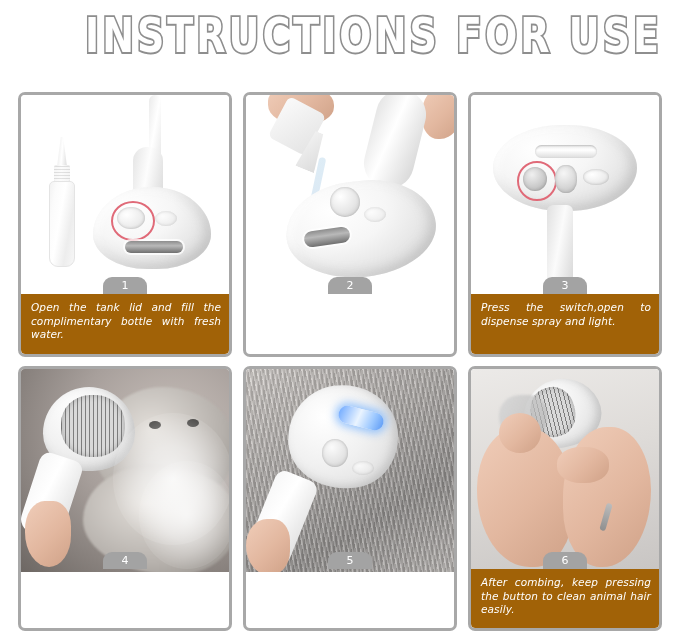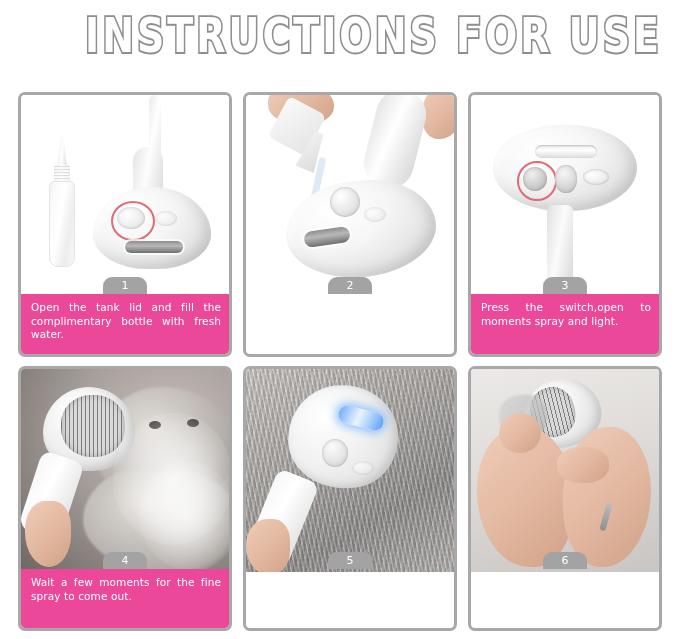--- a/index.html
+++ b/index.html
@@ -57,22 +57,23 @@
     height:202px;
     overflow:hidden;
     background:#ffffff;
   }
   .panel.row2 .photo{height:203px;}
 
   
   .caption-bar{
     position:absolute;left:0;right:0;bottom:0;
     height:60px;
-    background:#ec4899;
+    background:#a16207;
     border-radius:0 0 4px 4px;
+    font-style:italic;
   }
   .panel.row2 .caption-bar{height:59px;}
   .caption-text{
     position:absolute;left:10px;right:8px;top:7px;
     color:#ffffff;
     font-size:10.5px;
     line-height:13.5px;
     text-align:justify;
     font-family:"DejaVu Sans", sans-serif;
     letter-spacing:0.1px;
@@ -280,44 +281,41 @@
         <div class="slot" style="left:64px;top:50px;width:62px;height:13px;background:linear-gradient(180deg,#efefef,#ffffff 40%,#dcdcdc);box-shadow:inset 0 1px 2px rgba(140,140,140,.5);"></div>
         <div class="btn-round" style="left:52px;top:72px;width:24px;height:24px;background:radial-gradient(circle at 38% 32%,#f0f0f0,#c8c8c8 60%,#9c9c9c);"></div>
         <div class="hl-circle" style="left:46px;top:66px;width:36px;height:36px;"></div>
         <div class="btn-round" style="left:84px;top:70px;width:22px;height:28px;border-radius:45%;background:radial-gradient(circle at 40% 30%,#f6f6f6,#d6d6d6 60%,#b4b4b4);"></div>
         <div class="btn-oval" style="left:112px;top:74px;width:26px;height:16px;"></div>
         <div class="dev-handle" style="left:76px;top:110px;width:26px;height:92px;border-radius:6px;background:linear-gradient(100deg,#e0e0e0,#fbfbfb 45%,#d4d4d4);"></div>
       </div>
     </div>
     <div class="step-badge">3</div>
     <div class="caption-bar">
-      <div class="caption-text">Press the switch,open to moments spray and light.</div>
+      <div class="caption-text">Press the switch,open to dispense spray and light.</div>
     </div>
   </div>
 
   <div class="panel row2">
     <div class="photo">
       <div class="scene">
         <div class="bg-room"></div>
         <div class="cat" style="left:74px;top:18px;width:140px;height:120px;"></div>
         <div class="cat" style="left:62px;top:96px;width:156px;height:110px;border-radius:45% 55% 40% 60%/50%;"></div>
         <div style="position:absolute;left:128px;top:52px;width:12px;height:8px;background:#3c3a38;border-radius:50%;filter:blur(.6px);"></div>
         <div style="position:absolute;left:166px;top:50px;width:12px;height:8px;background:#3c3a38;border-radius:50%;filter:blur(.6px);"></div>
         <div class="brush-head" style="left:22px;top:18px;width:92px;height:84px;"></div>
         <div class="pins" style="left:40px;top:26px;width:64px;height:62px;"></div>
         <div class="handle-grip" style="left:8px;top:86px;width:44px;height:82px;transform:rotate(18deg);"></div>
         <div class="skin" style="left:4px;top:132px;width:46px;height:66px;border-radius:45% 40% 50% 55%;"></div>
         <div class="mist" style="left:92px;top:44px;width:120px;height:132px;"></div>
         <div class="mist" style="left:118px;top:92px;width:96px;height:108px;opacity:.85;"></div>
       </div>
     </div>
     <div class="step-badge">4</div>
-    <div class="caption-bar">
-      <div class="caption-text">Wait a few moments for the fine spray to come out.</div>
-    </div>
   </div>
 
   <div class="panel row2">
     <div class="photo">
       <div class="scene">
         <div class="bg-fur"></div>
         <div class="brush-head" style="left:42px;top:16px;width:110px;height:104px;border-radius:48% 52% 44% 56%/52% 50% 50% 48%;transform:rotate(-8deg);"></div>
         <div class="led" style="left:92px;top:40px;width:46px;height:18px;transform:rotate(14deg);"></div>
         <div class="btn-round" style="left:76px;top:70px;width:26px;height:28px;background:radial-gradient(circle at 38% 30%,#fbfbfb,#e3e3e3 60%,#c6c6c6);"></div>
         <div class="btn-oval" style="left:106px;top:92px;width:22px;height:14px;opacity:.7;"></div>
@@ -337,15 +335,18 @@
         <div style="position:absolute;left:28px;top:26px;width:48px;height:46px;background:linear-gradient(120deg,rgba(215,215,215,.95),rgba(170,170,170,.6));border-radius:46% 40% 50% 55%;filter:blur(.8px);"></div>
         <div class="handle-grip" style="left:108px;top:62px;width:40px;height:108px;transform:rotate(18deg);"></div>
         <div class="skin" style="left:6px;top:58px;width:96px;height:140px;border-radius:44% 50% 40% 55%;"></div>
         <div class="skin" style="left:92px;top:58px;width:88px;height:140px;border-radius:50% 45% 55% 42%;"></div>
         <div class="skin" style="left:28px;top:44px;width:42px;height:40px;border-radius:50%;"></div>
         <div class="skin" style="left:86px;top:78px;width:52px;height:36px;border-radius:45%;"></div>
         <div style="position:absolute;left:132px;top:134px;width:6px;height:28px;background:linear-gradient(180deg,#bdbdbd,#8f8f8f);border-radius:4px;transform:rotate(16deg);"></div>
       </div>
     </div>
     <div class="step-badge">6</div>
+    <div class="caption-bar">
+      <div class="caption-text">After combing, keep pressing the button to clean animal hair easily.</div>
+    </div>
   </div>
 
 </div>
 
 </body></html>

